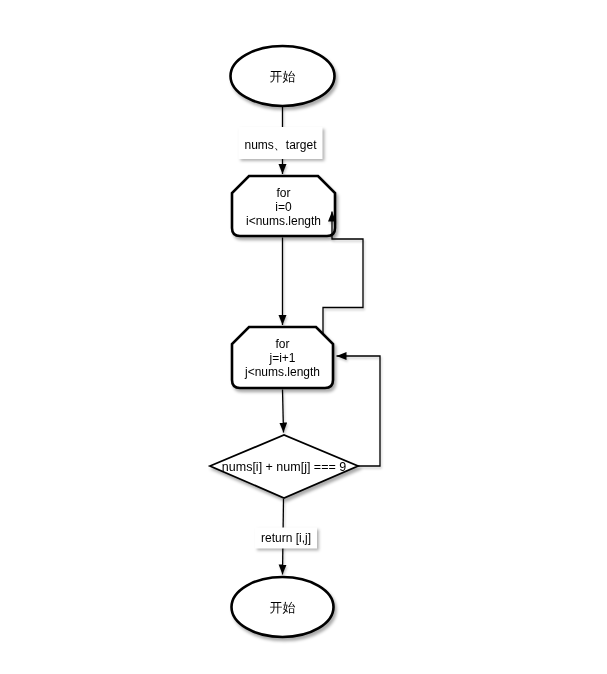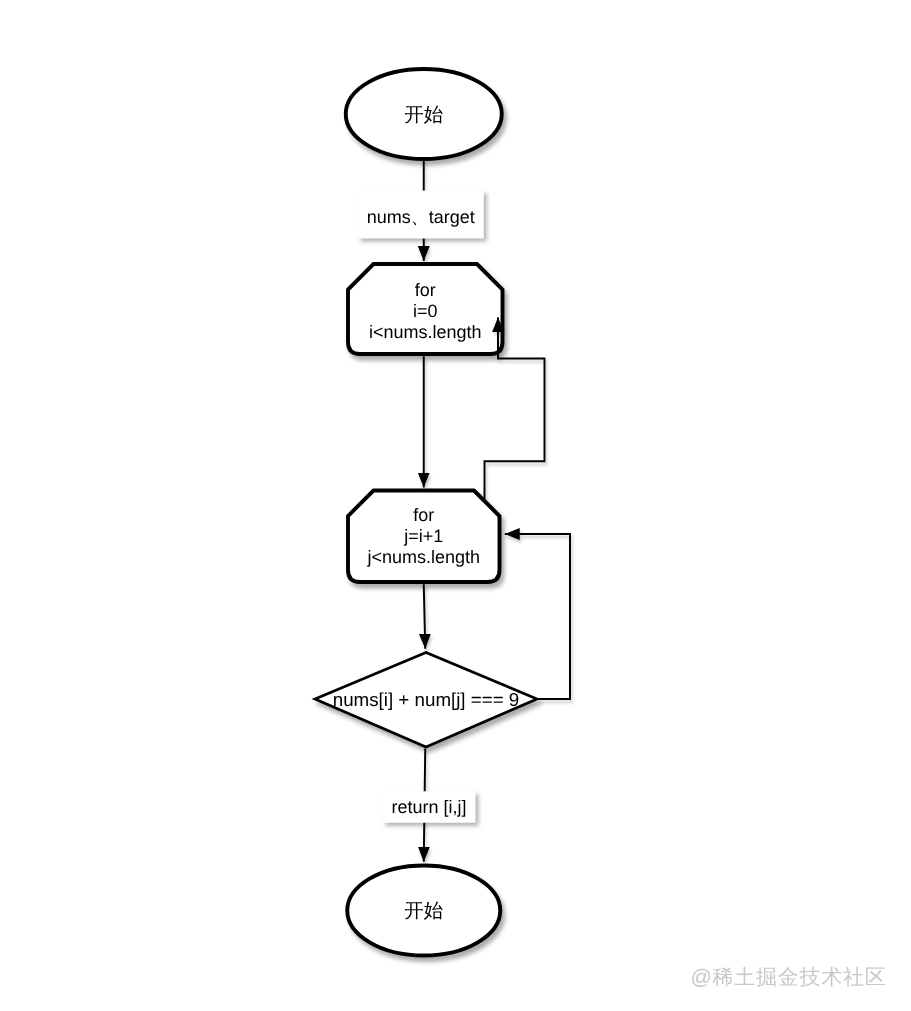--- a/index.html
+++ b/index.html
@@ -96,14 +96,13 @@
       <rect class="lbl-box" x="238.5" y="127" width="84" height="32"></rect>
       <text class="t" x="280.5" y="148.5">nums、target</text>
 
       <rect class="lbl-box" x="255" y="527.5" width="62" height="21"></rect>
       <text class="t" x="286" y="542">return [i,j]</text>
     </g>
 
     <text class="t cond" x="284" y="470.5">nums[i] + num[j] === 9</text>
   </svg>
 
-  <div class="watermark">@稀土掘金技术社区</div>
 </div>
 
 </body></html>

